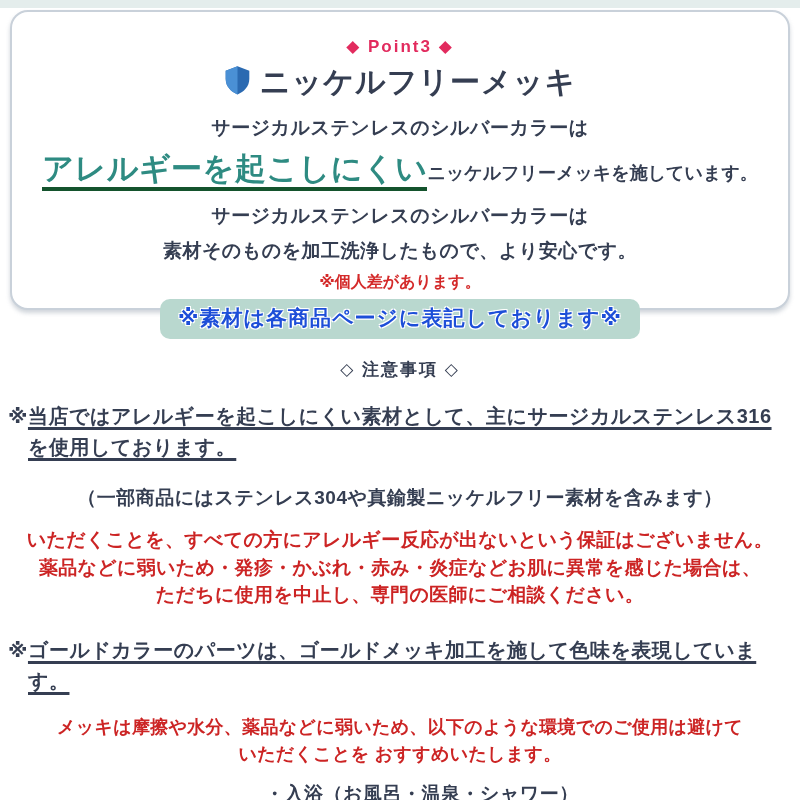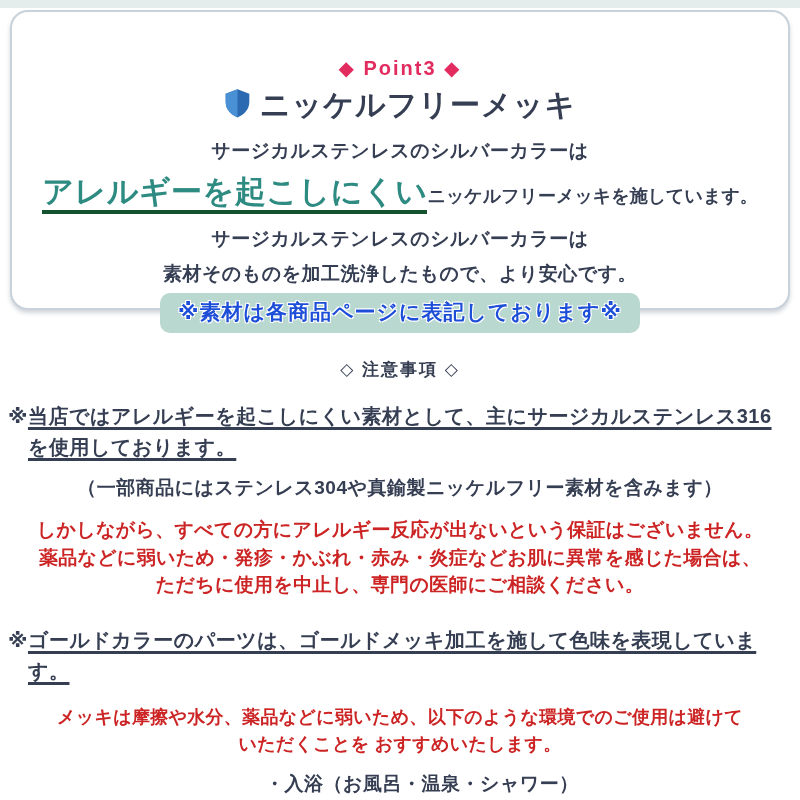--- a/index.html
+++ b/index.html
@@ -20,26 +20,25 @@
     margin: 10px 10px 0 10px;
     height: 300px;
     background: #ffffff;
     border: 2px solid #c9d1da;
     border-radius: 18px;
     box-shadow: 0 3px 4px rgba(150,162,175,0.45);
     text-align: center;
     box-sizing: border-box;
   }
   .point-header {
-    padding-top: 12px;
-    font-size: 20px;
+    padding-top: 24px;
+    font-size: 17px;
     font-weight: bold;
     letter-spacing: 2px;
     color: #e22b5e;
-    margin-top: 32px;
   }
   .title-row {
     margin-top: 5px;
     font-size: 30px;
     font-weight: bold;
     letter-spacing: 1px;
     color: #353e52;
     text-align: center;
   }
   .shield { vertical-align: -4px; margin-right: 9px; }
@@ -102,21 +101,21 @@
     line-height: 1.55;
     padding-left: 20px;
     text-indent: -20px;
   }
   .note-underlined {
     text-decoration: underline;
     text-decoration-thickness: 2.5px;
     text-underline-offset: 4px;
   }
   .note-sub {
-    margin-top: 12px;
+    margin-top: 22px;
     text-align: center;
     font-size: 19px;
     font-weight: bold;
     letter-spacing: 0.5px;
   }
   .warning {
     margin-top: 15px;
     text-align: center;
     color: #cc2424;
     font-weight: bold;
@@ -158,32 +157,33 @@
   </div>
 
   <div class="body-line line1">サージカルステンレスのシルバーカラーは</div>
 
   <div class="highlight-row">
     <span class="highlight">アレルギーを起こしにくい</span><span class="highlight-suffix">ニッケルフリーメッキを施しています。</span>
   </div>
 
   <div class="body-line line2">サージカルステンレスのシルバーカラーは</div>
   <div class="body-line line3">素材そのものを加工洗浄したもので、より安心です。</div>
+  <div class="red-note">※個人差があります。</div>
   <div class="pill">※素材は各商品ページに表記しております※</div>
 </div>
 
 <div class="notes">
   <div class="notes-heading">◇ 注意事項 ◇</div>
 
   <p class="note-para"><span>※</span><span class="note-underlined">当店ではアレルギーを起こしにくい素材として、主にサージカルステンレス316を使用しております。</span></p>
 
   <div class="note-sub">（一部商品にはステンレス304や真鍮製ニッケルフリー素材を含みます）</div>
 
   <div class="warning warning-1">
-    <div>しかしながら、すべての方にアレルギー反応が出ないという保証はございません。</div>
+    <div>いただくことを、すべての方にアレルギー反応が出ないという保証はございません。</div>
     <div>薬品などに弱いため・発疹・かぶれ・赤み・炎症などお肌に異常を感じた場合は、</div>
     <div>ただちに使用を中止し、専門の医師にご相談ください。</div>
   </div>
 
   <p class="note-para note-para-2"><span>※</span><span class="note-underlined">ゴールドカラーのパーツは、ゴールドメッキ加工を施して色味を表現しています。</span></p>
 
   <div class="warning warning-2">
     <div>メッキは摩擦や水分、薬品などに弱いため、以下のような環境でのご使用は避けて</div>
     <div>いただくことを おすすめいたします。</div>
   </div>

